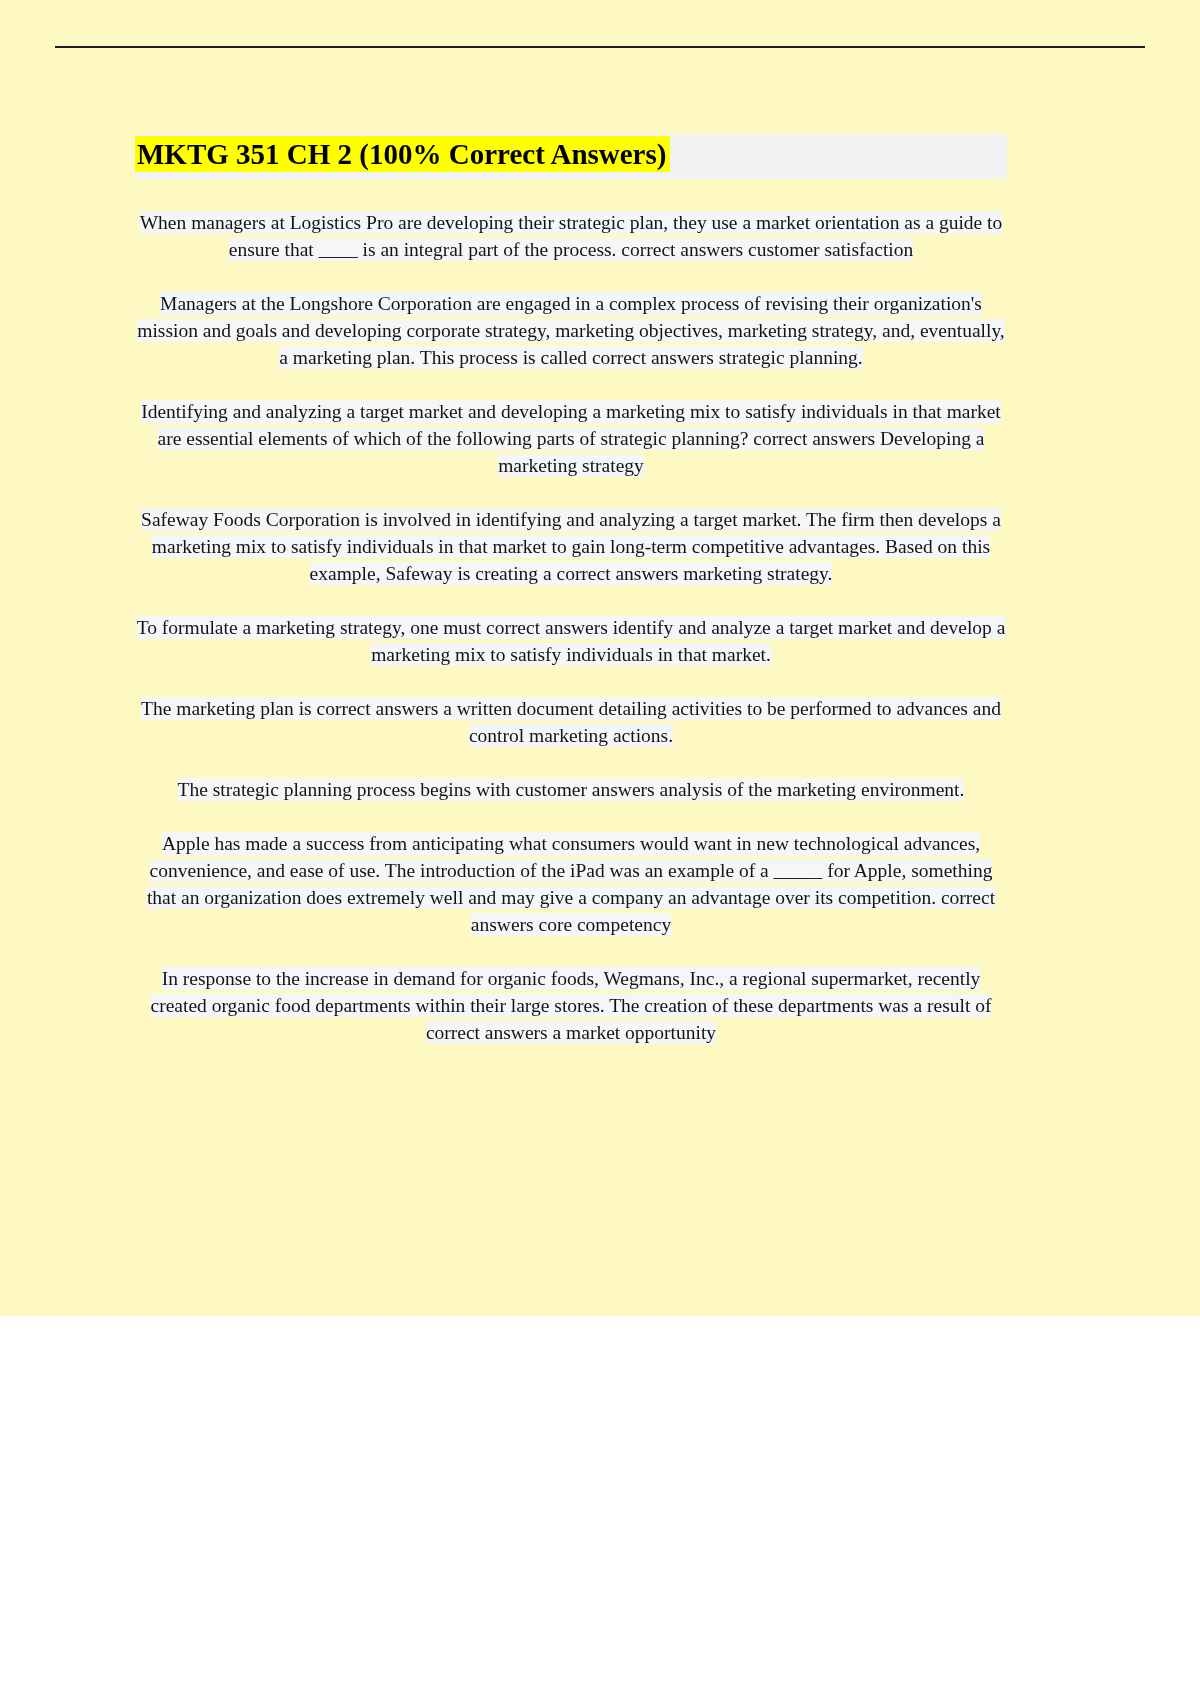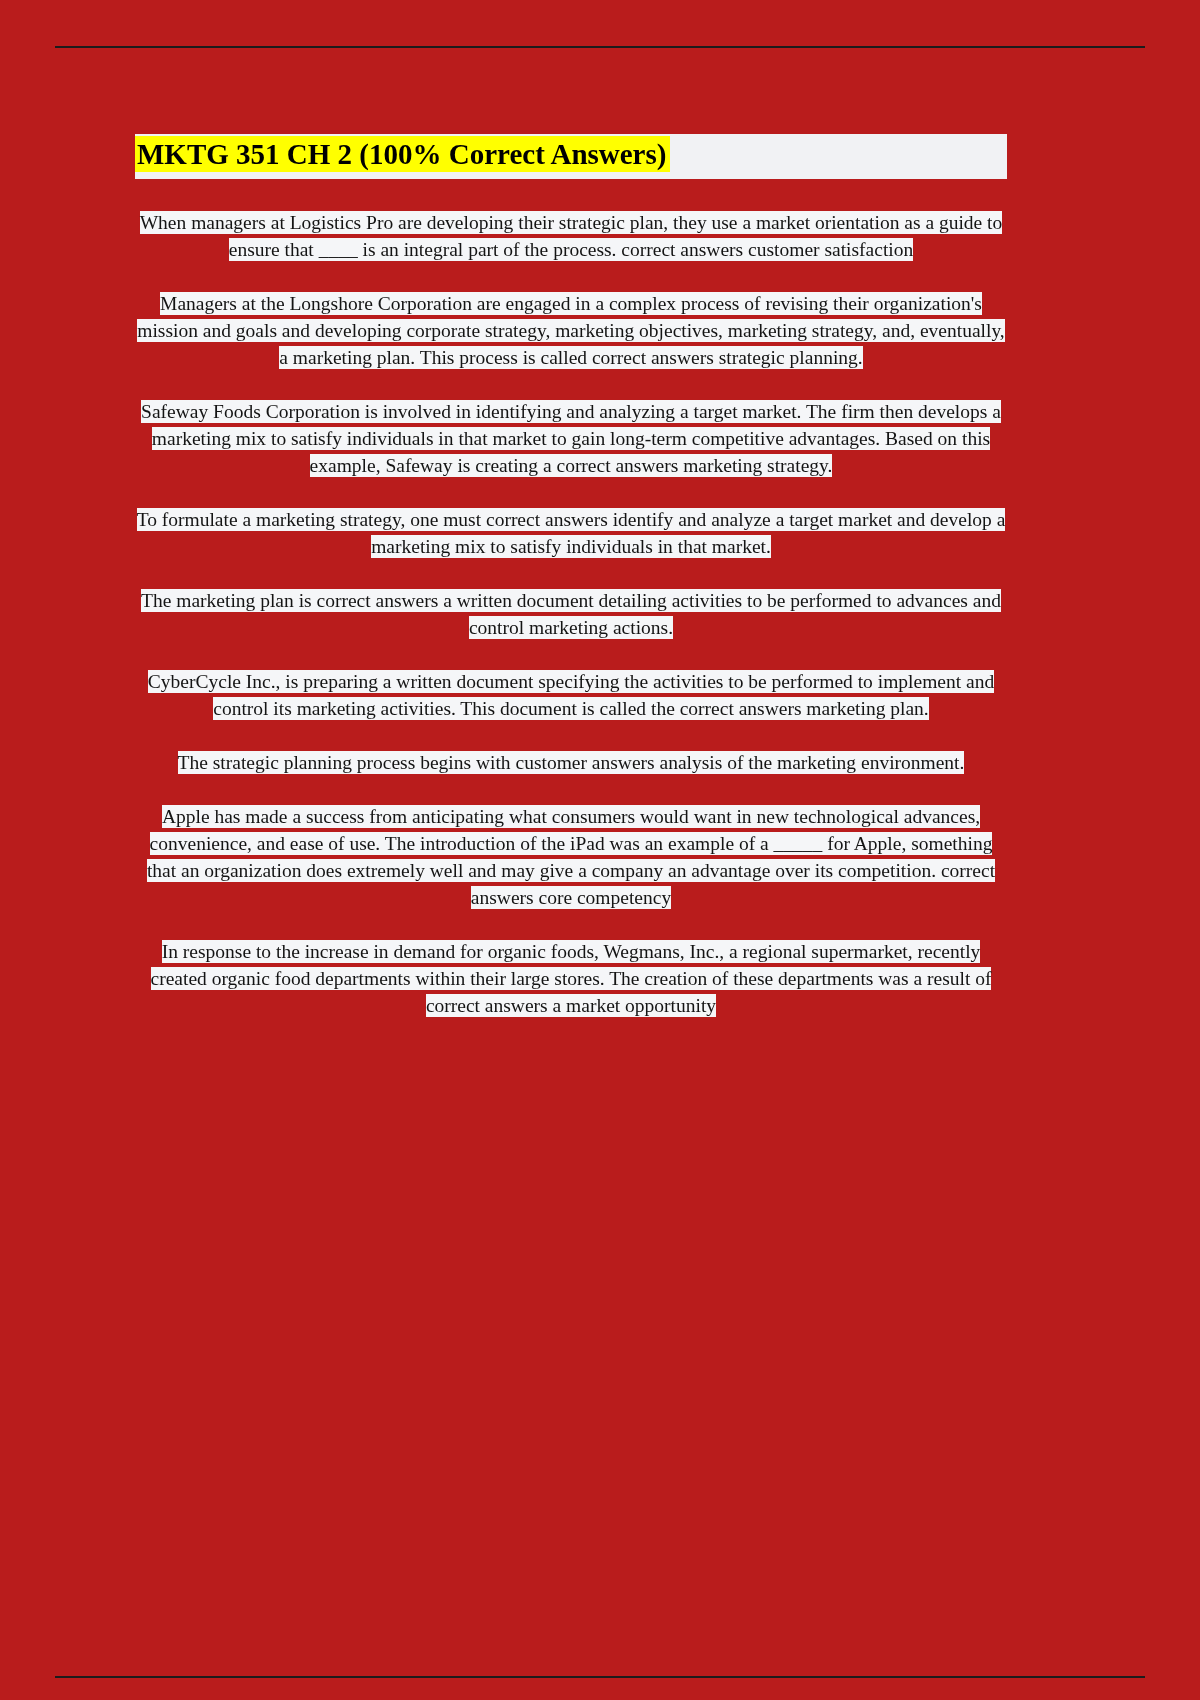--- a/index.html
+++ b/index.html
@@ -3,22 +3,22 @@
 <meta charset="utf-8">
 <style>
   html, body {
     margin: 0;
     padding: 0;
     background: #ffffff;
   }
   .page {
     position: relative;
     width: 1200px;
-    height: 1700px;
-    background: #b91c1c;
+    height: 1316px;
+    background: #fef9c3;
     font-family: "Liberation Serif", serif;
     color: #141414;
     overflow: hidden;
   }
   .rule {
     position: absolute;
     left: 55px;
     width: 1090px;
     border-top: 2px solid #1c1c1c;
     height: 0;
@@ -68,36 +68,36 @@
     </div>
 
     <p class="para">
       <span class="hl">When managers at Logistics Pro are developing their strategic plan, they use a market orientation as a guide to ensure that ____ is an integral part of the process. correct answers customer satisfaction</span>
     </p>
 
     <p class="para">
       <span class="hl">Managers at the Longshore Corporation are engaged in a complex process of revising their organization's mission and goals and developing corporate strategy, marketing objectives, marketing strategy, and, eventually, a marketing plan. This process is called correct answers strategic planning.</span>
     </p>
 
+    <p class="para">
+      <span class="hl">Identifying and analyzing a target market and developing a marketing mix to satisfy individuals in that market are essential elements of which of the following parts of strategic planning? correct answers Developing a marketing strategy</span>
+    </p>
 
     <p class="para">
       <span class="hl">Safeway Foods Corporation is involved in identifying and analyzing a target market. The firm then develops a marketing mix to satisfy individuals in that market to gain long-term competitive advantages. Based on this example, Safeway is creating a correct answers marketing strategy.</span>
     </p>
 
     <p class="para">
       <span class="hl">To formulate a marketing strategy, one must correct answers identify and analyze a target market and develop a marketing mix to satisfy individuals in that market.</span>
     </p>
 
     <p class="para">
       <span class="hl">The marketing plan is correct answers a written document detailing activities to be performed to advances and control marketing actions.</span>
     </p>
 
-    <p class="para">
-      <span class="hl">CyberCycle Inc., is preparing a written document specifying the activities to be performed to implement and control its marketing activities. This document is called the correct answers marketing plan.</span>
-    </p>
 
     <p class="para">
       <span class="hl">The strategic planning process begins with customer answers analysis of the marketing environment.</span>
     </p>
 
     <p class="para">
       <span class="hl">Apple has made a success from anticipating what consumers would want in new technological advances, convenience, and ease of use. The introduction of the iPad was an example of a _____ for Apple, something that an organization does extremely well and may give a company an advantage over its competition. correct answers core competency</span>
     </p>
 
 

